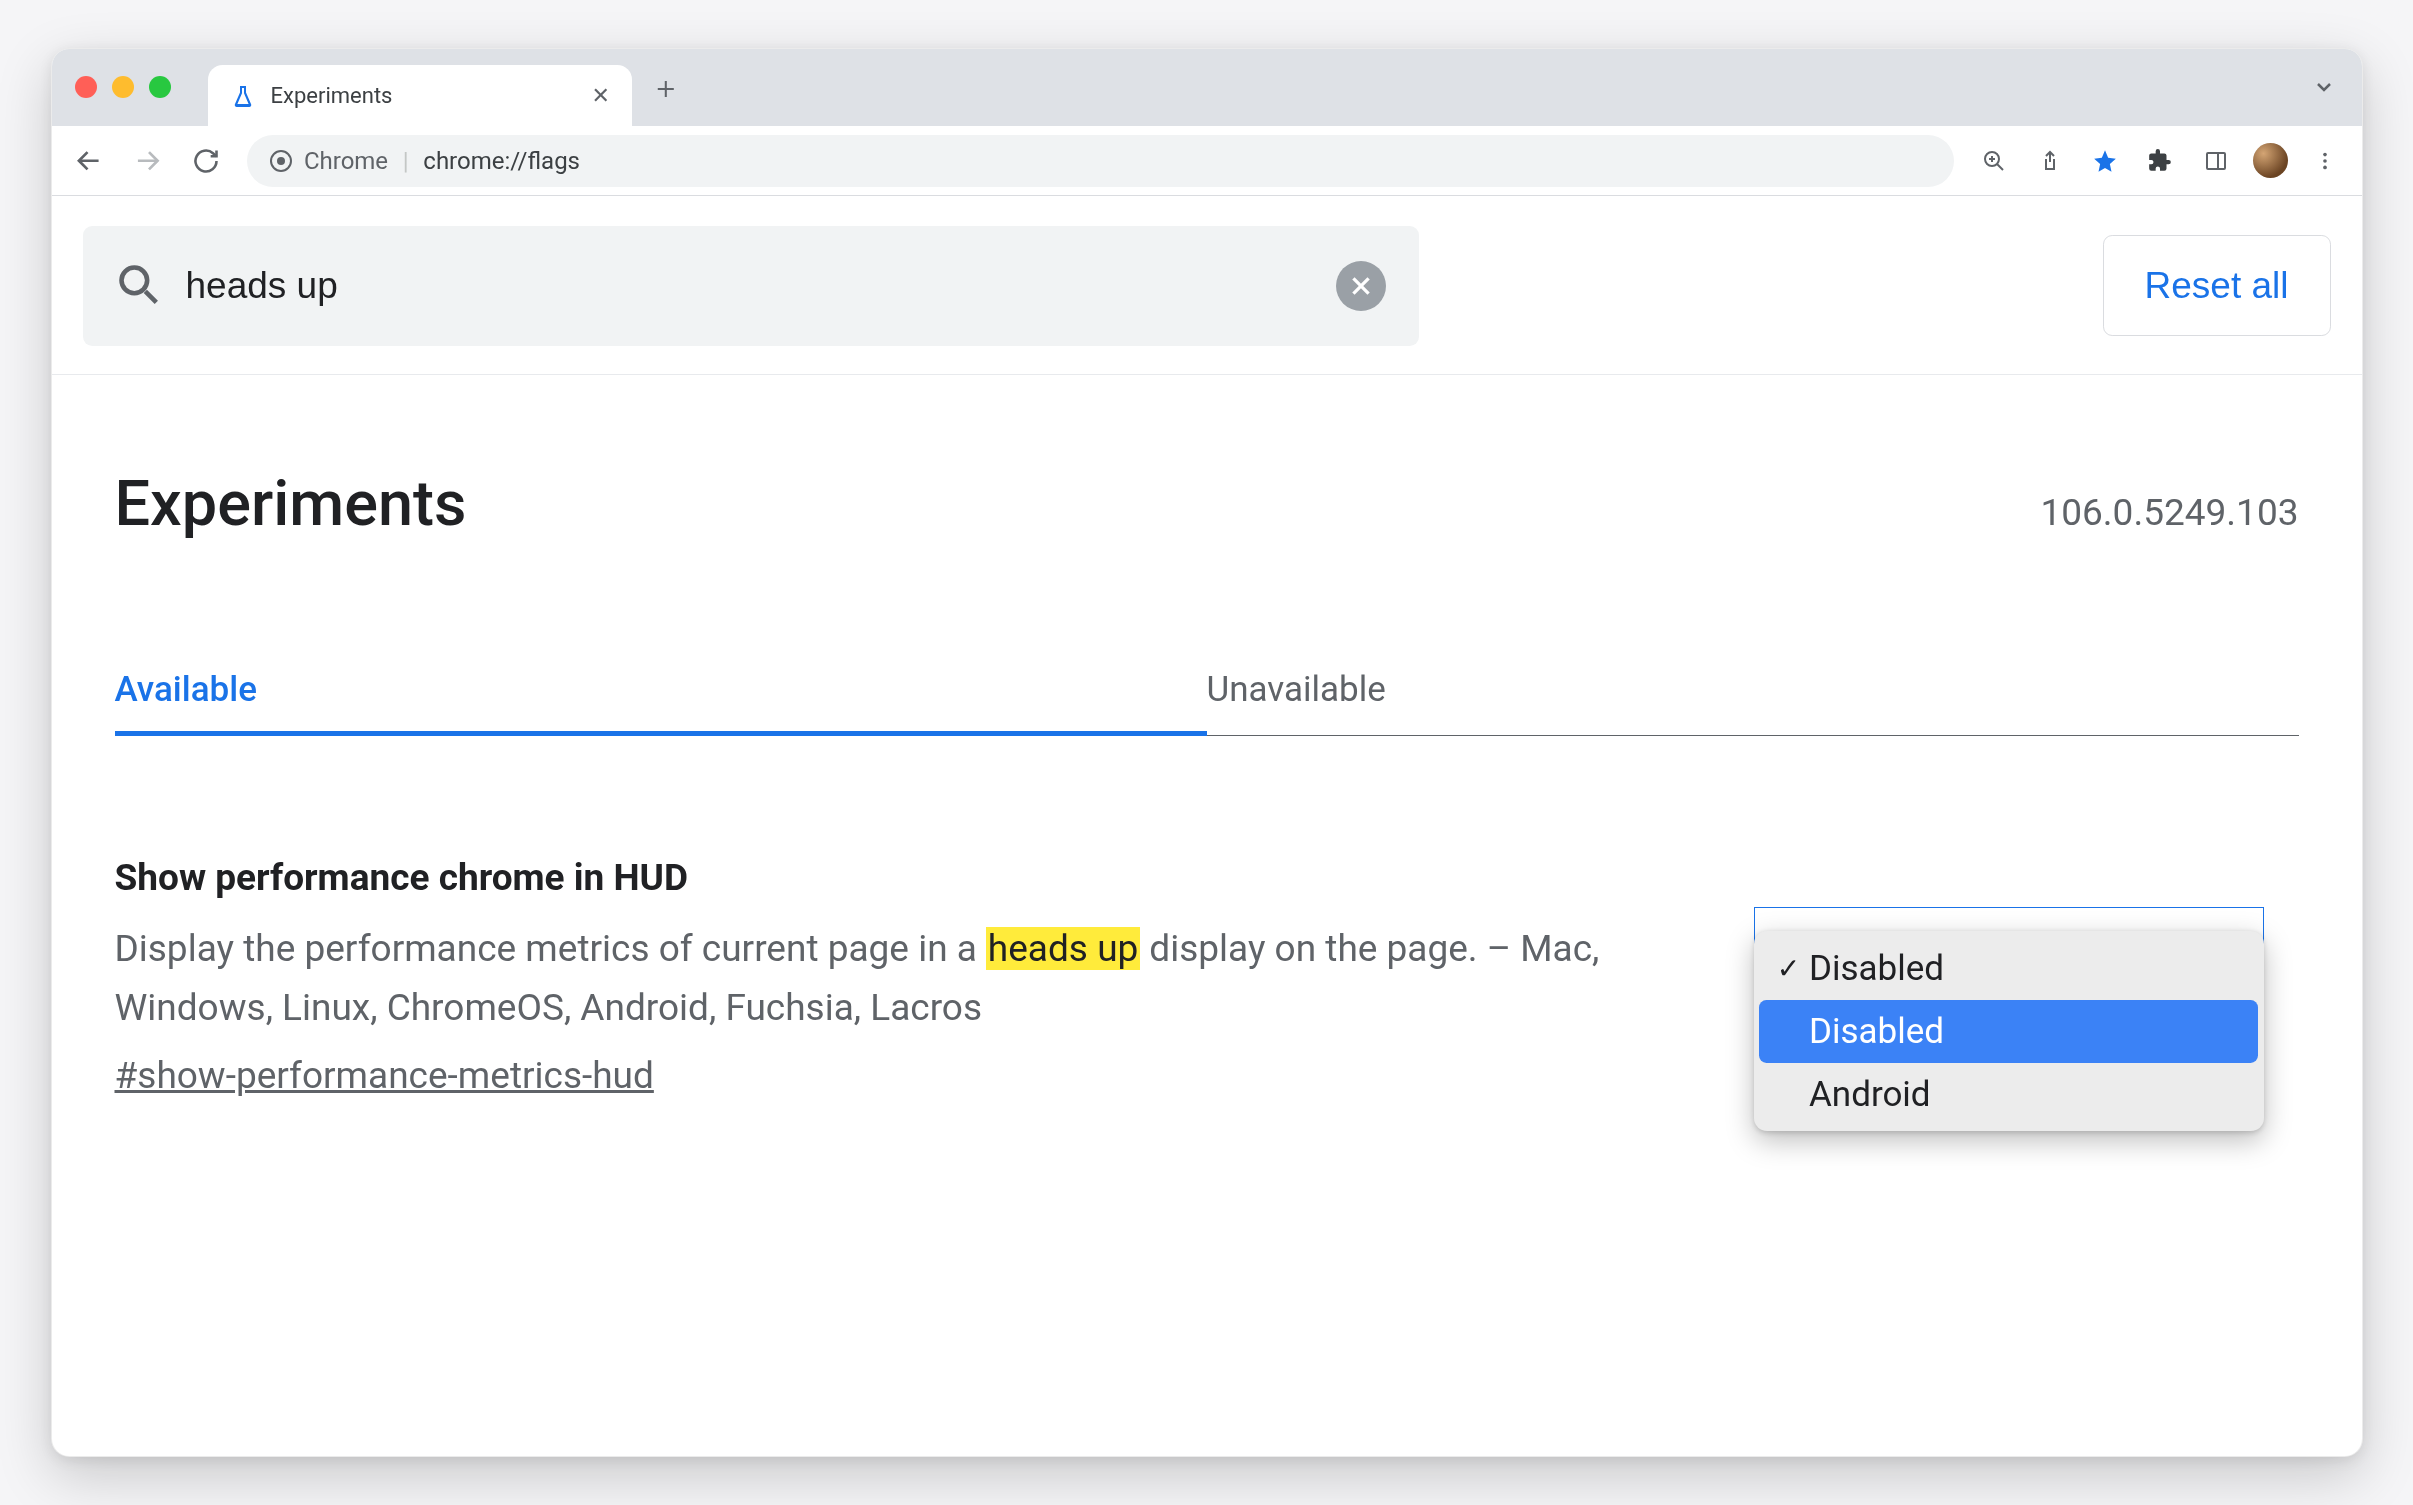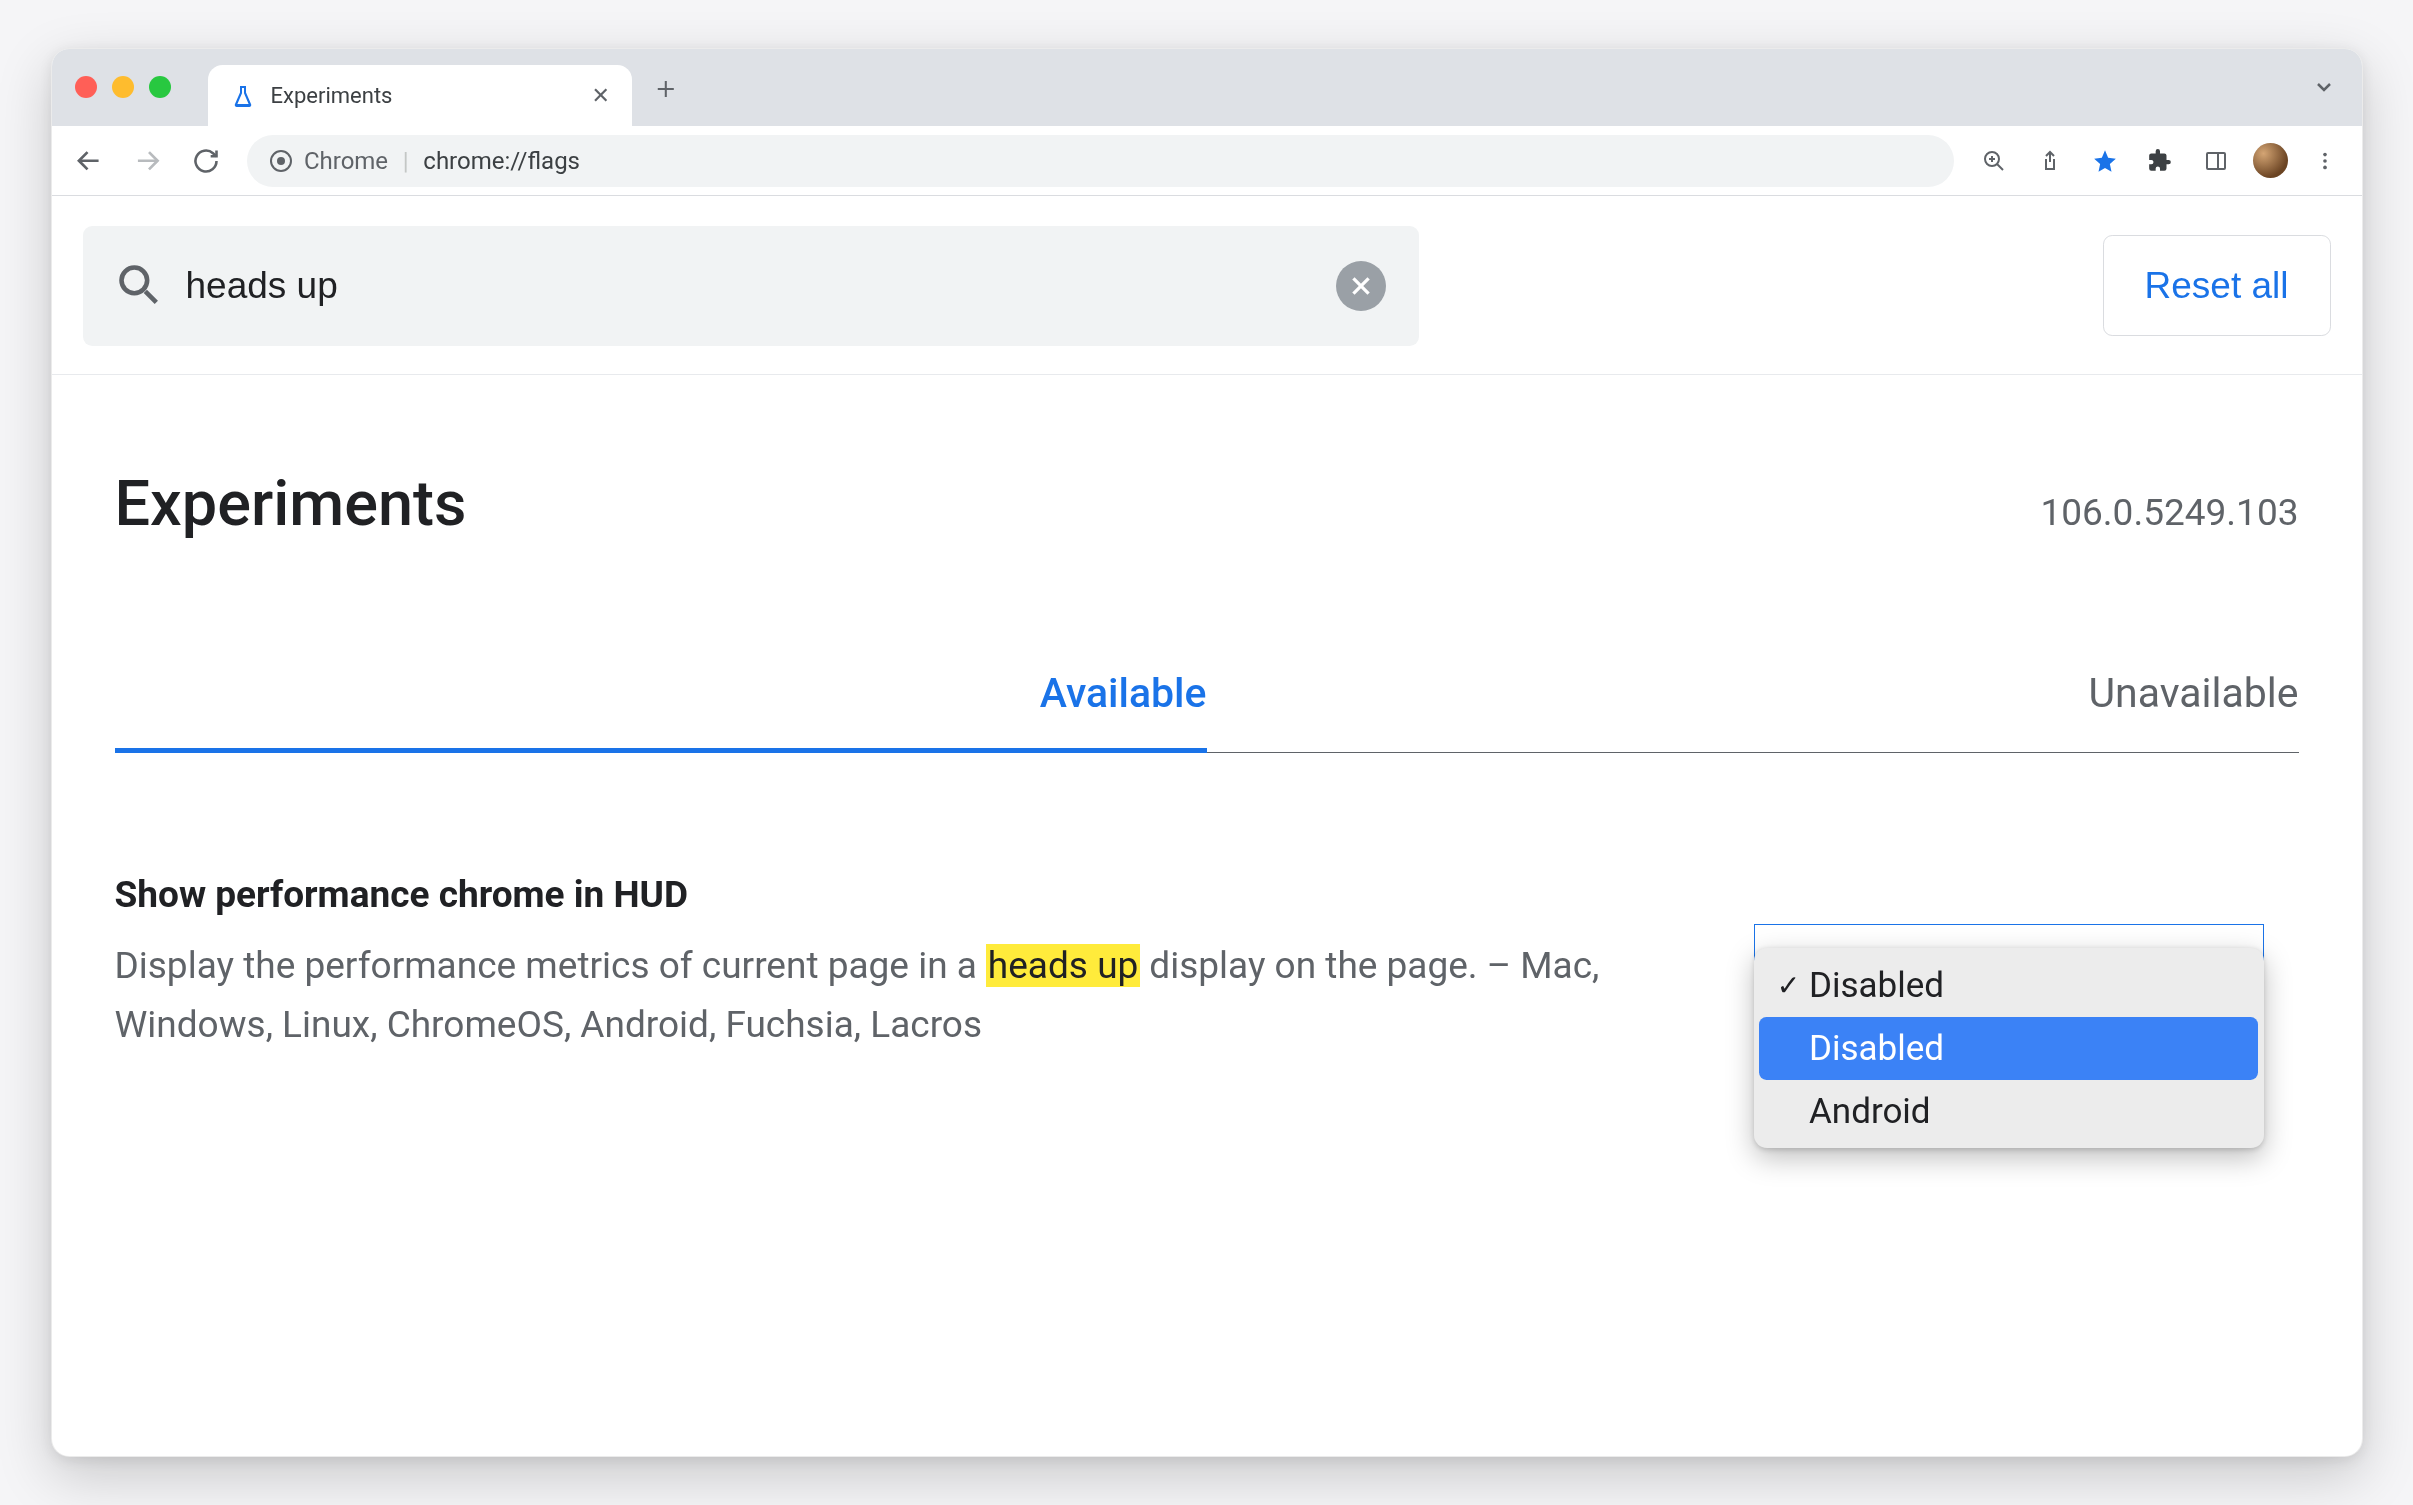--- a/index.html
+++ b/index.html
@@ -198,23 +198,23 @@
     .version {
       font-size: 37px;
       color: #5f6368;
     }
     .tabs-row {
       display: flex;
       margin: 111px 63px 0 63px;
     }
     .content-tab {
       flex: 1;
-      text-align: right;
-      font-size: 41px;
-      padding-bottom: 31px;
+      text-align: left;
+      font-size: 35px;
+      padding-bottom: 21px;
       cursor: pointer;
       border-bottom: 1.8px solid #5f6368;
       color: #5f6368;
     }
     .content-tab.active {
       color: #1a73e8;
       font-weight: 500;
       border-bottom: 5.5px solid #1a73e8;
     }
     .flag-row {
@@ -421,20 +421,21 @@
       <div class="content-tab active">Available</div>
       <div class="content-tab">Unavailable</div>
     </div>
 
     <div class="flag-row">
       <div class="flag-info">
         <div class="flag-title">Show performance chrome in HUD</div>
         <div class="flag-desc">
           <span>Display the performance metrics of current page in a </span><span class="highlight">heads up</span><span> display on the page. – Mac, Windows, Linux, ChromeOS, Android, Fuchsia, Lacros</span>
         </div>
+        <a class="flag-hash">#show-performance-metrics-hud</a>
       </div>
       <div class="flag-control">
         <div class="select-outline"></div>
         <div class="dropdown">
           <div class="dropdown-item">
             <span class="check">✓</span>
             <span>Disabled</span>
           </div>
           <div class="dropdown-item hover">
             <span class="check"></span>

